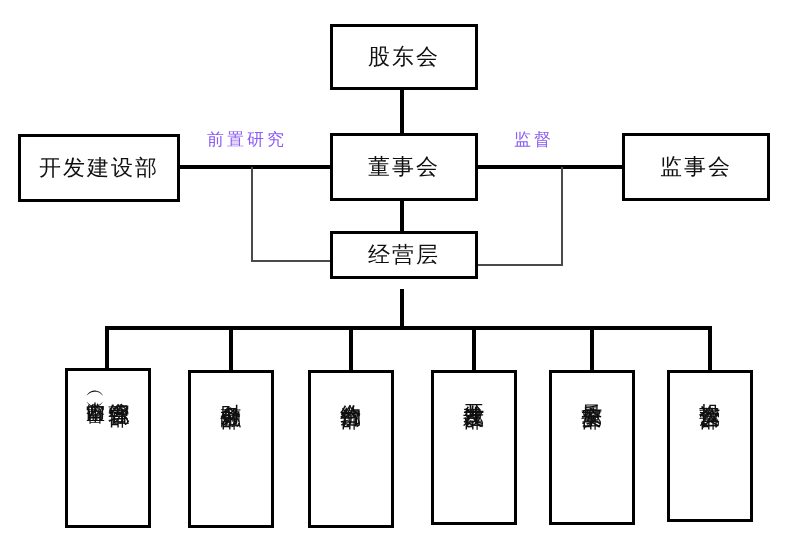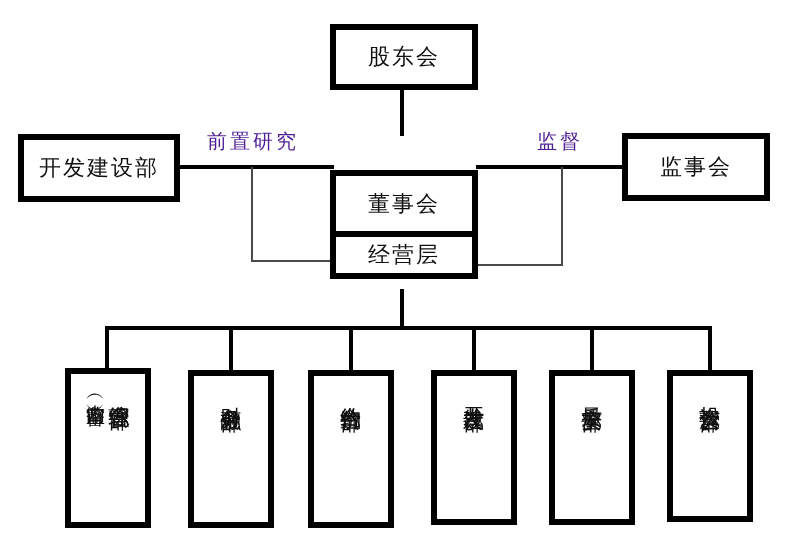--- a/index.html
+++ b/index.html
@@ -14,21 +14,21 @@
     position: relative;
     width: 797px;
     height: 553px;
     background: #ffffff;
     overflow: hidden;
   }
   
   .node {
     position: absolute;
     box-sizing: border-box;
-    border: 6px solid #000000;
+    border: 3px solid #000000;
     background: #ffffff;
     display: flex;
     align-items: center;
     justify-content: center;
     color: #1a1a1a;
     z-index: 3;
   }
   .node-label {
     font-family: "Liberation Sans", "DejaVu Sans", sans-serif;
     font-size: 22px;
@@ -69,23 +69,23 @@
     background: #000000;
     z-index: 1;
   }
   .conn.thin {
     background: #4a4a4a;
   }
   
   .edge-label {
     position: absolute;
     font-family: "Liberation Serif", "DejaVu Serif", serif;
-    font-size: 20px;
+    font-size: 17px;
     letter-spacing: 3px;
-    color: #4c1d95;
+    color: #8b5cf6;
     white-space: nowrap;
     z-index: 4;
   }
 </style>
 </head>
 <body>
 
 <div id="chart-root">
 
   <div class="conn" style="left:400px; top:88px; width:4px; height:48px;"></div>
@@ -107,31 +107,31 @@
   <div class="conn" style="left:105px; top:326px; width:607px; height:4px;"></div>
 
   <div class="conn" style="left:105px; top:326px; width:4px; height:44px;"></div>
   <div class="conn" style="left:229px; top:326px; width:4px; height:44px;"></div>
   <div class="conn" style="left:349px; top:326px; width:4px; height:44px;"></div>
   <div class="conn" style="left:472px; top:326px; width:4px; height:44px;"></div>
   <div class="conn" style="left:590px; top:326px; width:4px; height:44px;"></div>
   <div class="conn" style="left:708px; top:326px; width:4px; height:44px;"></div>
 
   <div class="edge-label" style="left:207px; top:128px;">前置研究</div>
-  <div class="edge-label" style="left:537px; top:128px;">监督</div>
+  <div class="edge-label" style="left:514px; top:128px;">监督</div>
 
   <div class="node" style="left:330px; top:24px; width:148px; height:66px;">
     <span class="node-label">股东会</span>
   </div>
 
   <div class="node" style="left:18px; top:134px; width:162px; height:68px;">
     <span class="node-label">开发建设部</span>
   </div>
 
-  <div class="node" style="left:330px; top:133px; width:148px; height:68px;margin-top:37px;">
+  <div class="node" style="left:330px; top:133px; width:148px; height:68px;">
     <span class="node-label">董事会</span>
   </div>
 
   <div class="node" style="left:622px; top:133px; width:148px; height:68px;">
     <span class="node-label">监事会</span>
   </div>
 
   <div class="node" style="left:330px; top:231px; width:148px; height:48px;">
     <span class="node-label">经营层</span>
   </div>

